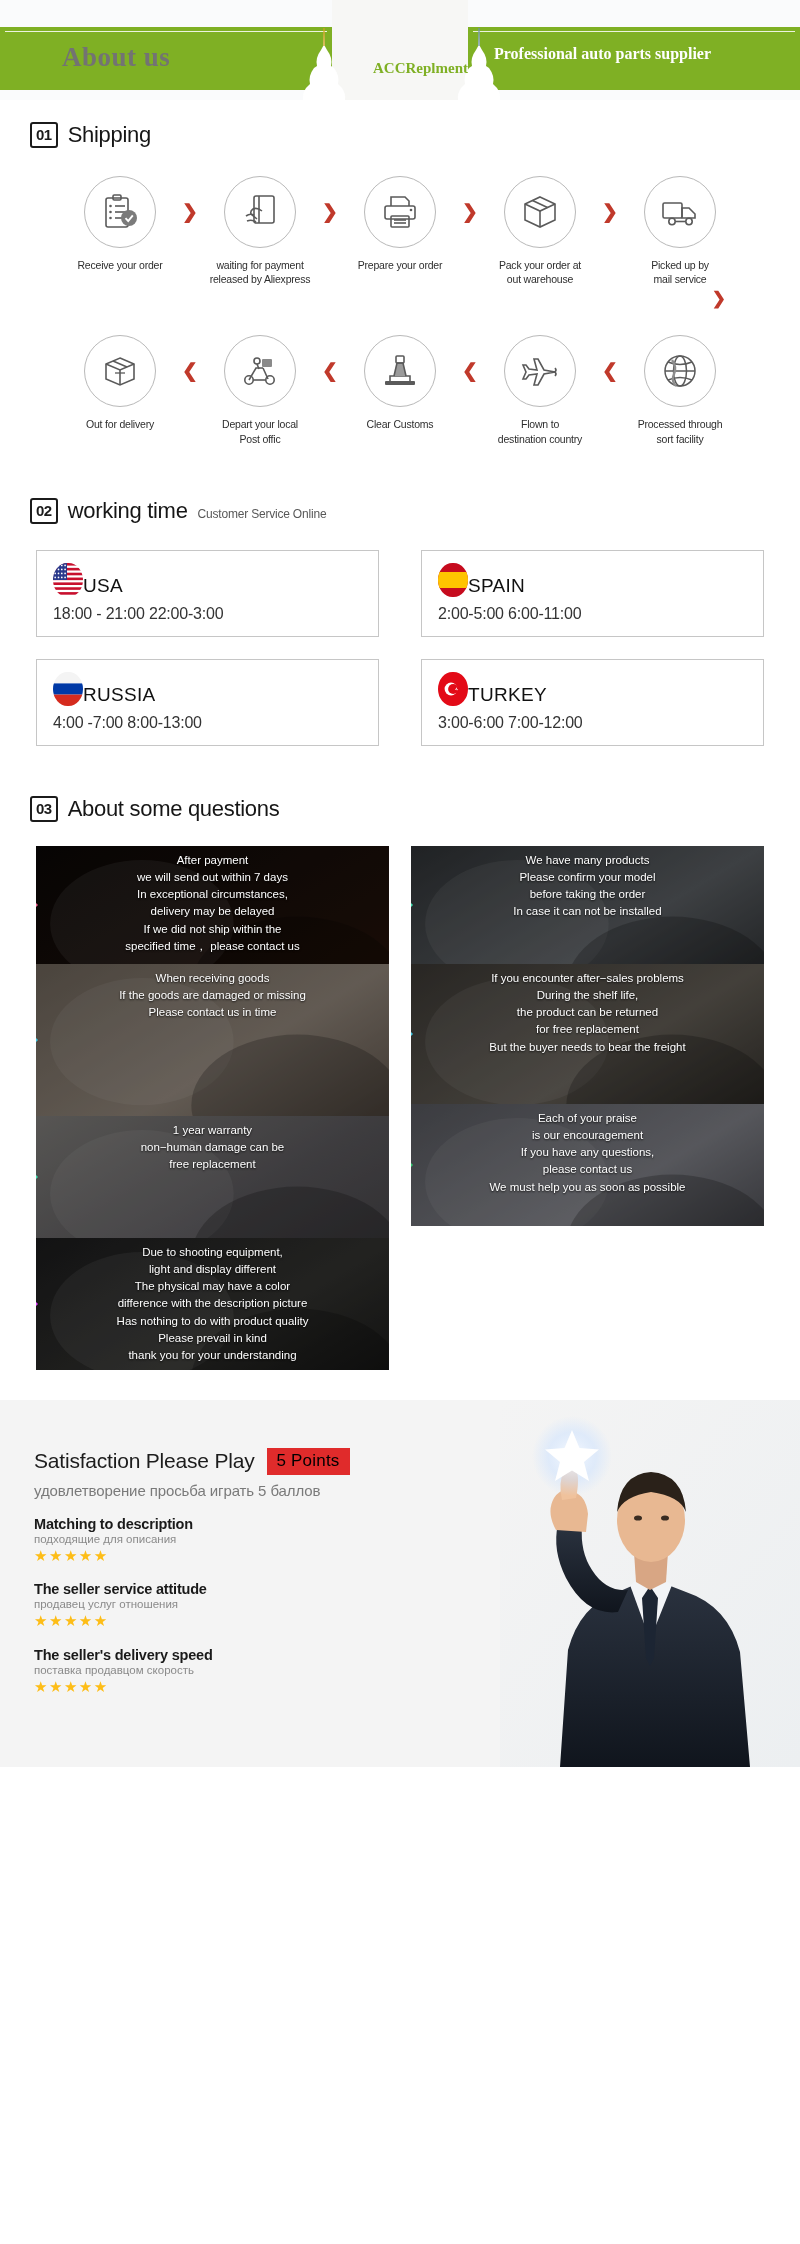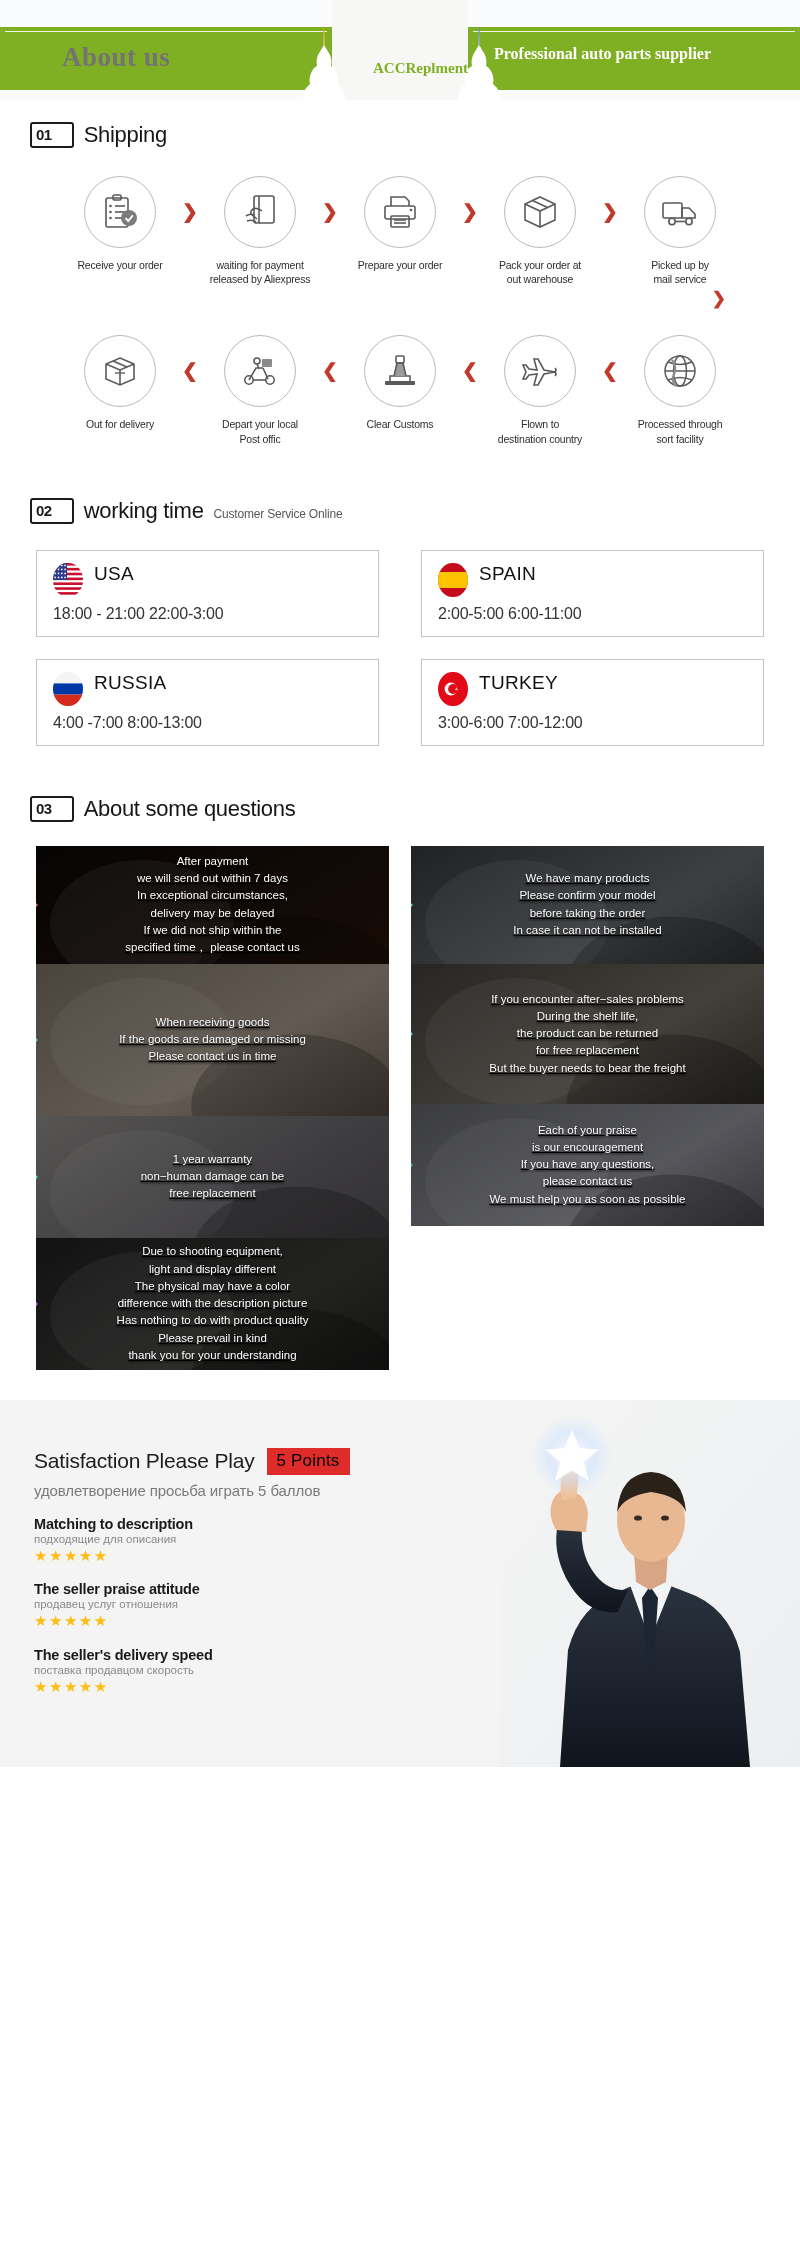--- a/index.html
+++ b/index.html
@@ -84,21 +84,21 @@
     align-items: baseline;
     gap: 10px;
     padding-left: 30px;
   }
   .num-box {
     border: 2px solid #1b1b1b;
     border-radius: 3px;
     font-size: 15px;
     font-weight: 600;
     line-height: 1;
-    padding: 3px 20px 4px 4px;
+    padding: 3px 4px 4px 4px;
     color: #1b1b1b;
     letter-spacing: -0.5px;
     position: relative;
     top: -2px;
   }
   .sec-title {
     font-size: 22px;
     color: #161616;
     font-weight: 400;
     letter-spacing: -.3px;
@@ -167,21 +167,21 @@
     gap: 22px 42px;
     padding: 24px 36px 0 36px;
   }
   .wt-card {
     border: 1px solid #c6c6c6;
     height: 87px;
     position: relative;
     background: #fff;
     padding: 12px 16px;
   }
-  .wt-top { display: flex; align-items: flex-start; gap: 11px; }
+  .wt-top { display: flex; align-items: flex-end; }
   .flag {
     width: 30px; height: 34px;
     border-radius: 48% / 50%;
     overflow: hidden;
     position: relative;
     flex: 0 0 30px;
   }
   .flag svg { display:block; width:100%; height:100%; }
   .wt-country {
     font-size: 19px;
@@ -203,25 +203,24 @@
     display: flex;
     gap: 22px;
     padding: 22px 36px 0 36px;
     align-items: flex-start;
   }
   .q-col { flex: 1 1 0; display: flex; flex-direction: column; }
   .q-panel {
     position: relative;
     width: 100%;
     display: flex;
-    align-items: center;
+    align-items: flex-start;
     justify-content: center;
     text-align: center;
     overflow: hidden;
-    text-decoration: underline;
   }
   .q-panel .q-bg { position: absolute; inset: 0; }
   .q-text {
     position: relative;
     z-index: 2;
     color: #ffffff;
     font-size: 11.5px;
     line-height: 1.5;
     padding: 6px 20px;
     text-shadow: 0 1px 2px rgba(0,0,0,.85);
@@ -734,21 +733,21 @@
       <span class="sat-badge">5 Points</span>
     </div>
     <div class="sat-sub">удовлетворение просьба играть 5 баллов</div>
     <div id="ratings">
         <div class="rate-block">
           <div class="rate-en">Matching to description</div>
      <div class="rate-ru">подходящие для описания</div>
      <div class="stars" style="color:#fdbd17">★★★★★</div>
         </div>
         <div class="rate-block">
-          <div class="rate-en">The seller praise attitude</div>
+          <div class="rate-en">The seller service attitude</div>
      <div class="rate-ru">продавец услуг отношения</div>
      <div class="stars" style="color:#fdbd17">★★★★★</div>
         </div>
         <div class="rate-block">
           <div class="rate-en">The seller's delivery speed</div>
      <div class="rate-ru">поставка продавцом скорость</div>
      <div class="stars" style="color:#fdbd17">★★★★★</div>
         </div>
       </div>
   </div>

